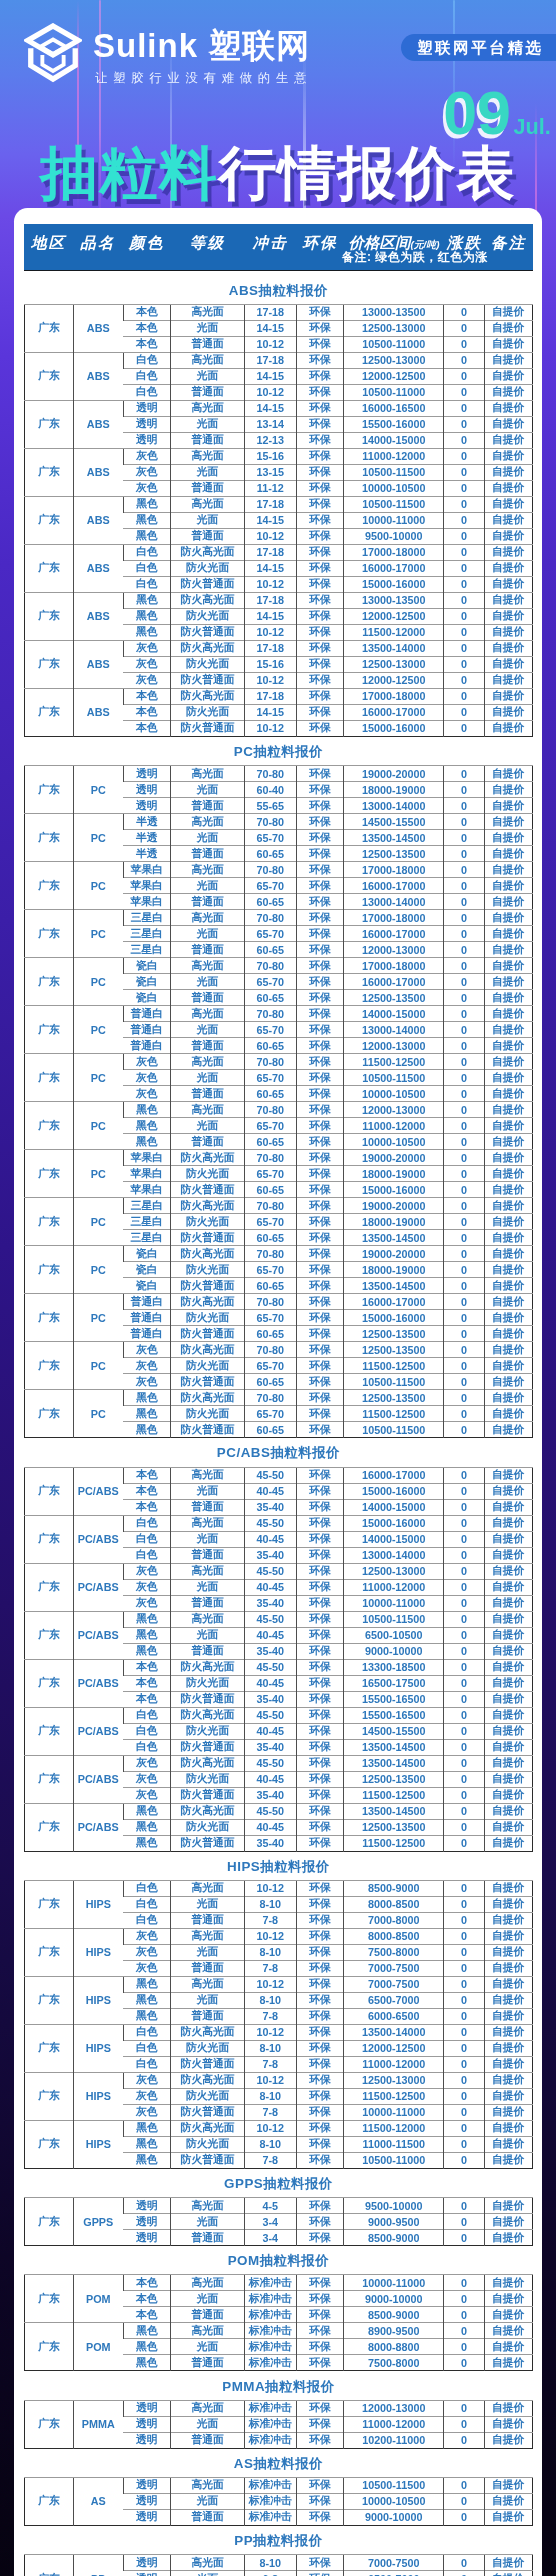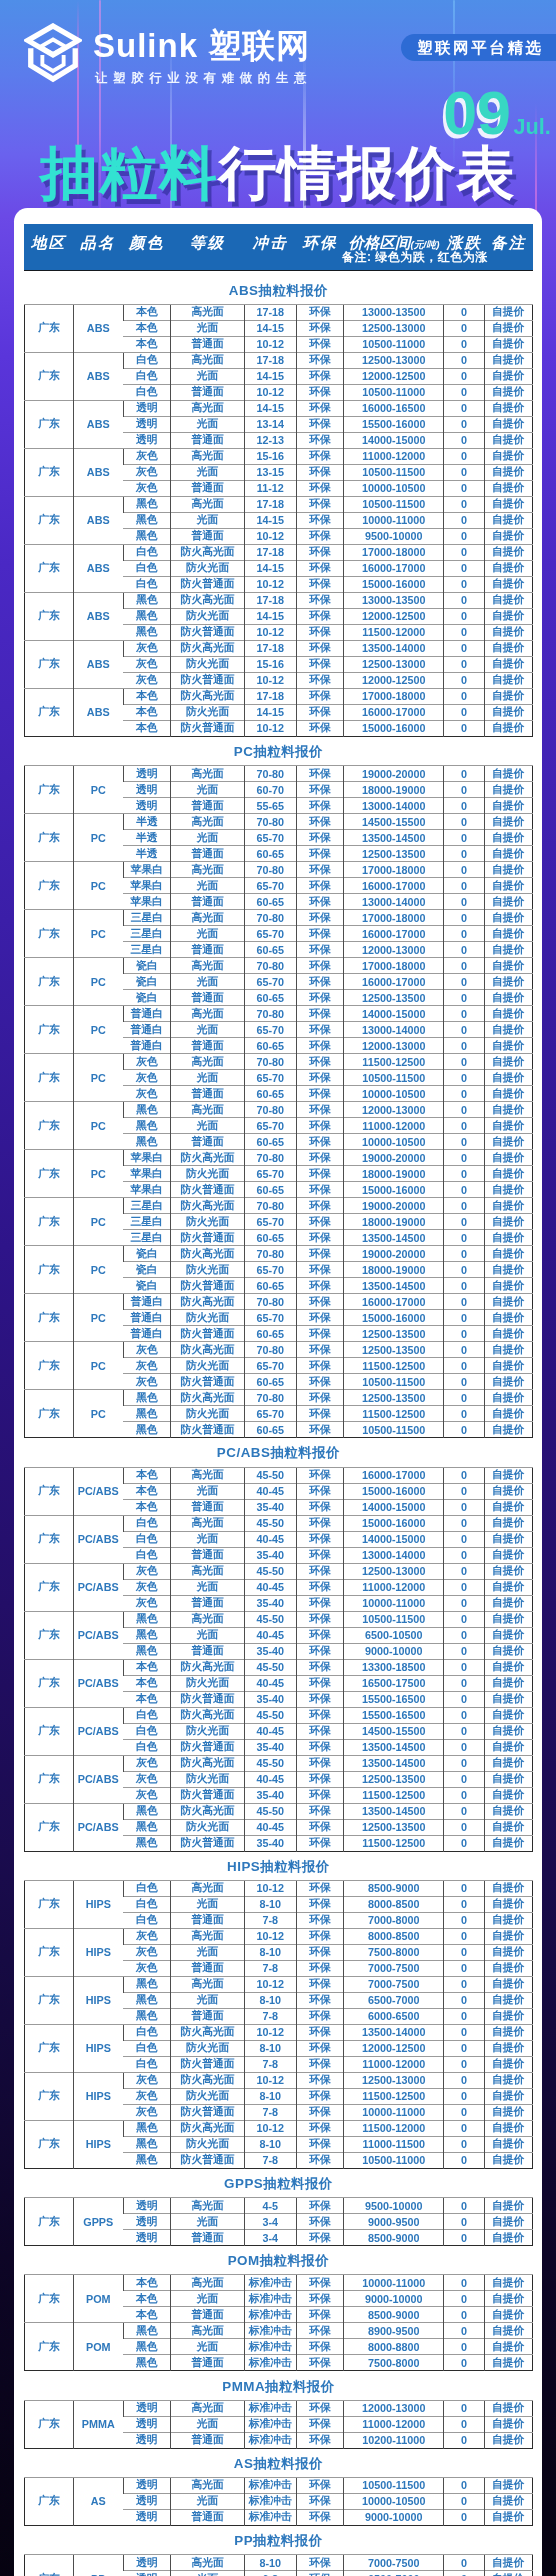--- a/index.html
+++ b/index.html
@@ -4,21 +4,21 @@
 <style>
   html,body{margin:0;padding:0;background:#000;}
   body{font-family:"Liberation Sans","DejaVu Sans",sans-serif;}
   #page{position:relative;width:556px;height:2969px;margin:0 auto;overflow:hidden;
     background:linear-gradient(180deg,#4f8ee8 0%,#5b7cec 2.5%,#6a62ee 5.2%,#6b49e6 7.3%,#5a35da 12%,#4a28c4 19%,#3b1ea8 31%,#2e1489 42%,#230e67 54%,#160a43 66%,#0d0526 76%,#070313 85%,#030109 92%,#000000 95.3%,#000000 100%);}
   .streak{position:absolute;border-radius:1.5px;pointer-events:none;}
   
   #top-header{position:absolute;top:0;left:0;width:556px;height:208px;}
   #logo-mark{position:absolute;left:24px;top:23px;width:58px;height:61px;}
   #brand-line{position:absolute;left:93px;top:24px;font-size:33px;font-weight:800;color:#ffffff;letter-spacing:1px;white-space:nowrap;}
-  #tagline{position:absolute;left:95px;top:70px;font-size:12.4px;font-weight:700;color:#eef4ff;letter-spacing:5.7px;white-space:nowrap;}
+  #tagline{position:absolute;left:95px;top:70px;font-size:12.4px;font-weight:400;color:#eef4ff;letter-spacing:5.7px;white-space:nowrap;}
   #badge{position:absolute;right:0;top:34px;height:27px;line-height:27px;padding:0 12.4px 0 15.5px;
     background:#2d6bd4;color:#fff;font-size:15.5px;font-weight:700;letter-spacing:2.6px;border-radius:14.4px 0 0 14.4px;white-space:nowrap;}
   #date-day{position:absolute;right:45px;top:80px;font-size:61px;line-height:1.1;font-weight:800;color:#38d7c3;
     text-shadow:-2.6px 3.6px 0 rgba(255,255,255,.9);}
   #date-month{position:absolute;right:5.2px;top:114px;font-size:21.6px;font-weight:800;color:#34d2c5;}
   #main-title{position:absolute;left:0;top:135px;width:100%;text-align:center;font-size:58px;font-weight:900;
     letter-spacing:1.5px;white-space:nowrap;text-shadow:4.1px 4.6px 0 rgba(28,32,128,.5);}
   #main-title .accent{color:#32e2d2;}
   #main-title .rest{color:#ffffff;}
   
@@ -414,21 +414,21 @@
                 <td>高光面</td>
                 <td>70-80</td>
                 <td>环保</td>
                 <td>19000-20000</td>
                 <td>0</td>
                 <td>自提价</td>
               </tr>
               <tr>
                 <td>透明</td>
                 <td>光面</td>
-                <td>60-70</td>
+                <td>60-40</td>
                 <td>环保</td>
                 <td>18000-19000</td>
                 <td>0</td>
                 <td>自提价</td>
               </tr>
               <tr>
                 <td>透明</td>
                 <td>普通面</td>
                 <td>55-65</td>
                 <td>环保</td>

